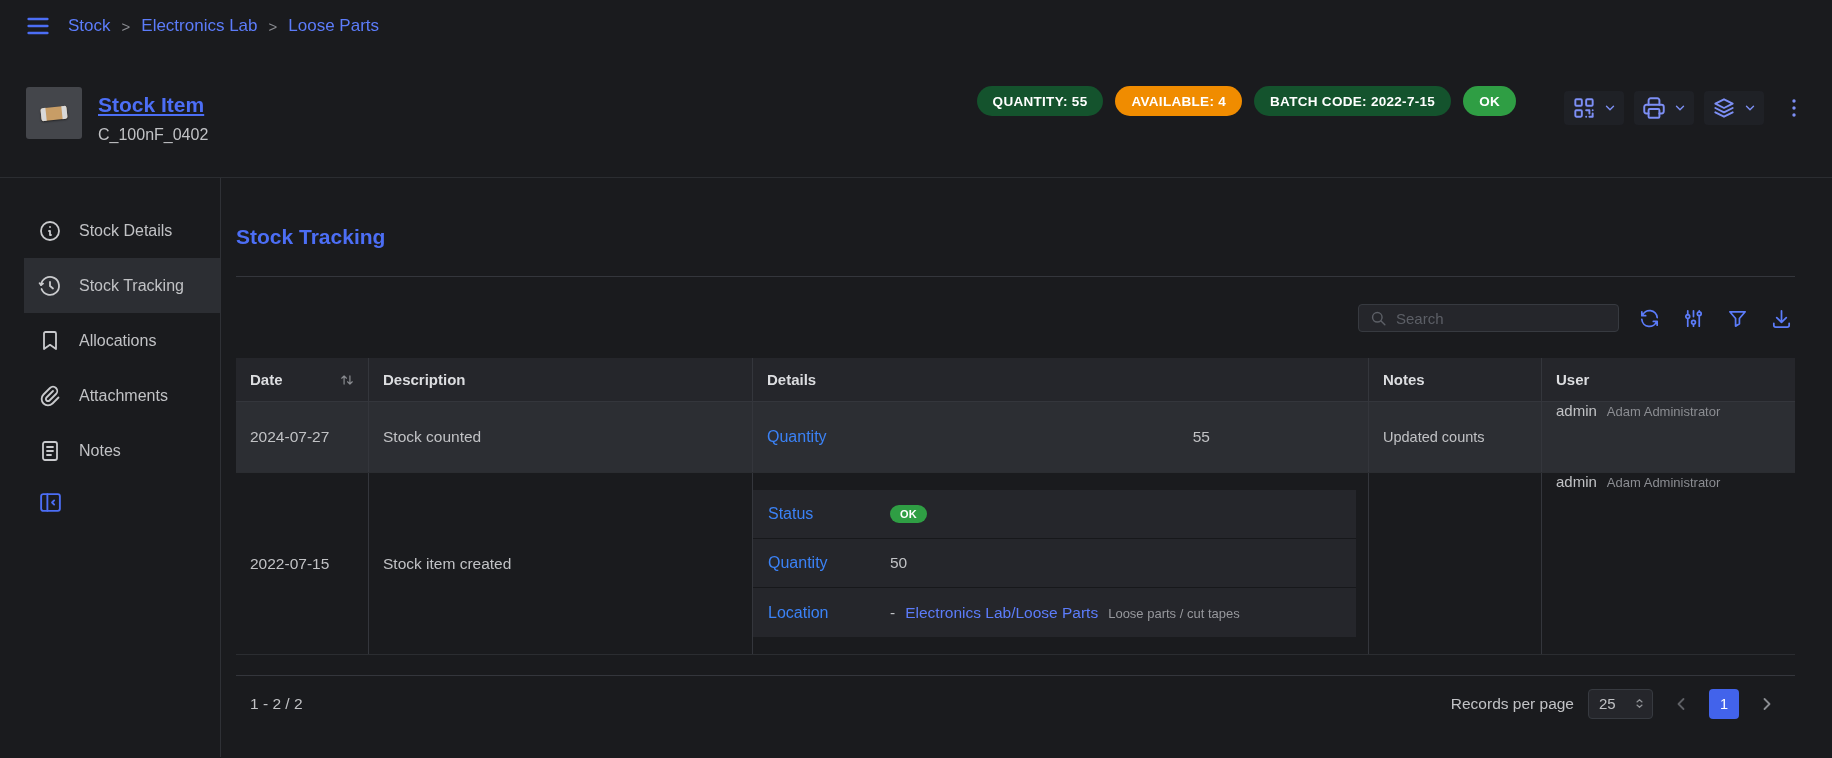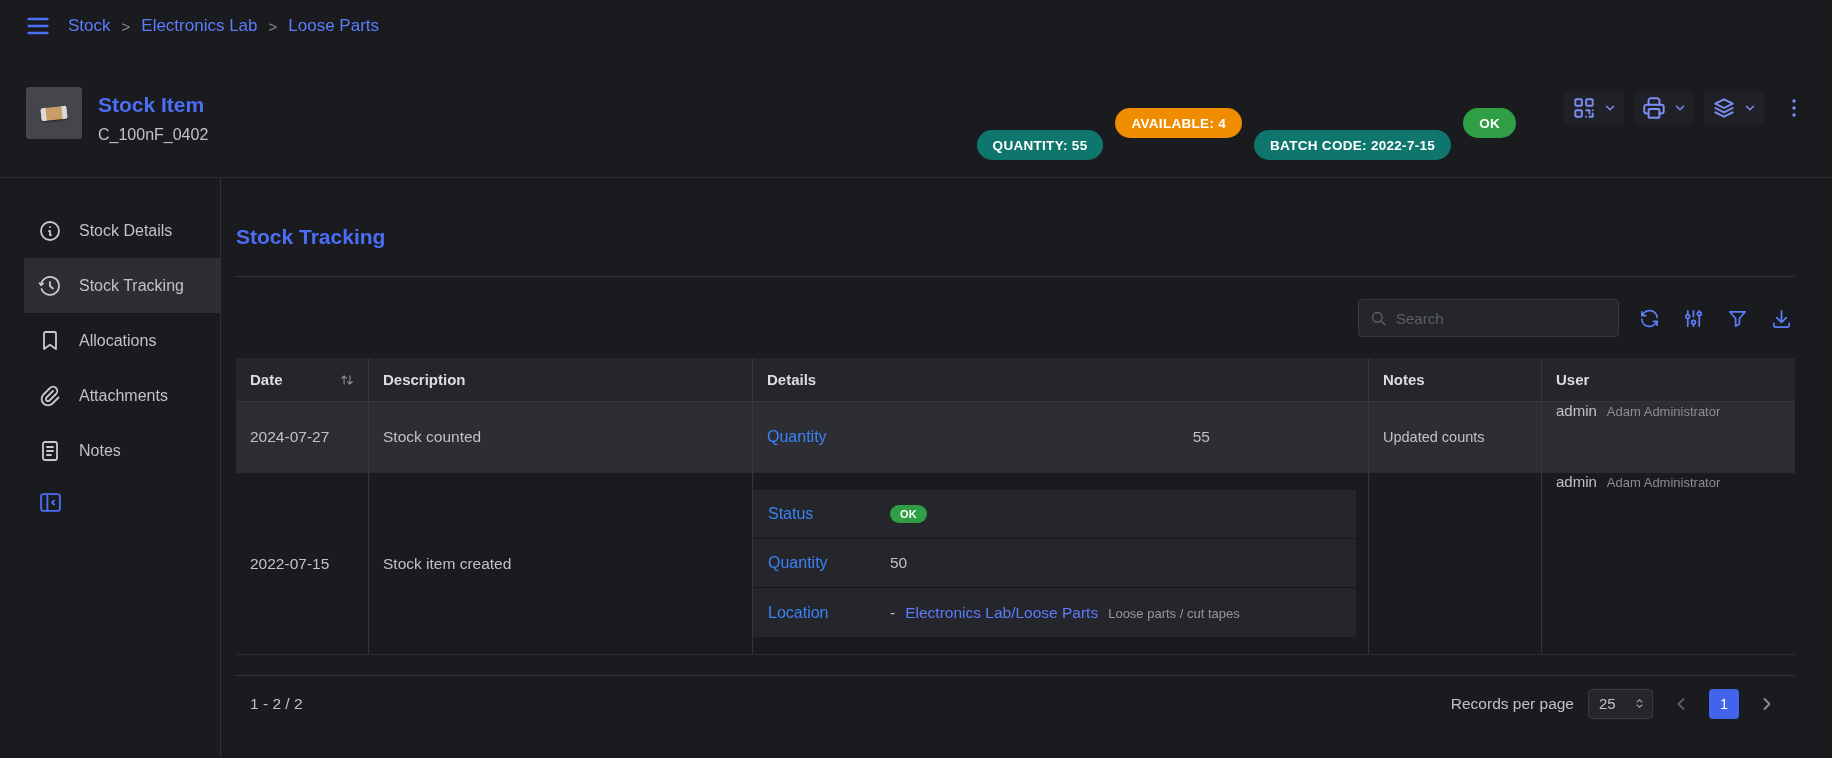--- a/index.html
+++ b/index.html
@@ -15,46 +15,46 @@
   .breadcrumb .sep { color:#8b8d92; font-size:15px; }
 
   
   .page-header { height:126px; display:flex; align-items:flex-start; padding:20px 24px 0 26px; border-bottom:1px solid #2b2d31; }
   .thumb { width:56px; height:52px; margin-top:15px; background:#44464b; border-radius:3px; display:flex; align-items:center; justify-content:center; cursor:pointer; }
   .cap { width:26px; height:13px; background:#c89d66; border-radius:2px; position:relative; transform:rotate(-6deg); box-shadow:0 1px 2px rgba(0,0,0,.5); }
   .cap::before, .cap::after { content:""; position:absolute; top:0; width:5px; height:13px; background:#d9d9d9; }
   .cap::before { left:0; border-radius:2px 0 0 2px; }
   .cap::after { right:0; border-radius:0 2px 2px 0; }
   .ph-titles { margin-left:16px; margin-top:20px; }
-  .ph-title { color:#4c6ef5; font-size:21px; font-weight:700; line-height:26px; }
+  .ph-title { color:#4c6ef5; font-size:21px; font-weight:700; line-height:26px;text-decoration:underline; }
   .ph-subtitle { margin-top:8px; font-size:16px; color:#c1c2c5; }
   .ph-badges { margin-left:auto; margin-top:14px; display:flex; align-items:center; gap:12px; }
   .pill { height:30px; display:inline-flex; align-items:center; padding:0 16px; border-radius:999px; color:#fff; font-size:13.5px; font-weight:700; letter-spacing:.3px; white-space:nowrap; }
-  .pill-blue { background:#0f766e;margin-top:44px; }
+  .pill-blue { background:#14532d; }
   .pill-orange { background:#f08c00; }
   .pill-green { background:#2f9e44; }
   .ph-actions { margin-left:48px; margin-top:19px; display:flex; align-items:center; gap:10px; }
   .action-btn { display:flex; align-items:center; gap:6px; background:#1f2126; border:none; border-radius:4px; padding:4px 7px; color:#7d8ff5; cursor:pointer; }
   .dots-btn { background:transparent; border:none; color:#7d8ff5; cursor:pointer; padding:4px 2px; margin-left:6px; display:flex; }
 
   
   .body-wrap { display:flex; height:579px; }
   .sidebar { width:221px; border-right:1px solid #2f3136; padding-top:25px; flex:none; }
   .side-item { height:55px; margin-left:24px; display:flex; align-items:center; gap:17px; padding-left:14px; font-size:16px; color:#c1c2c5; cursor:pointer; }
   .side-item.active { background:#2c2e33; }
   .side-item .sic { display:flex; color:#c9cacd; }
   .collapse-btn { margin:12px 0 0 38px; color:#4c6ef5; cursor:pointer; display:inline-flex; }
 
   .content { flex:1; padding:0 37px 0 15px; }
   .section-heading { color:#4c6ef5; font-size:21px; font-weight:700; line-height:26px; margin-top:46px; }
   .heading-divider { border:none; border-top:1px solid #34363c; margin-top:26px; }
 
   
   .toolbar { margin-top:22px; height:38px; display:flex; align-items:center; justify-content:flex-end; gap:17px; }
-  .search-box { width:261px; height:38px; background:#25262b; border:1px solid #373a40; border-radius:4px; display:flex; align-items:center; padding:0 10px; gap:8px; }
+  .search-box { width:261px; height:28px; background:#25262b; border:1px solid #373a40; border-radius:4px; display:flex; align-items:center; padding:0 10px; gap:8px; }
   .search-box .sic { color:#5c5f66; display:flex; }
   .search-box input { flex:1; background:transparent; border:none; outline:none; color:#c1c2c5; font-size:15px; font-family:"Liberation Sans", sans-serif; }
   .search-box input::placeholder { color:#5c5f66; }
   .tool-btn { background:transparent; border:none; color:#5c7cfa; cursor:pointer; display:flex; padding:2px; }
 
   
   .table { margin-top:21px; }
   .tgrid { display:grid; grid-template-columns:133px 384px 616px 173px 253px; }
   .thead { background:#25262b; border-bottom:1px solid #34363c; }
   .th { height:43px; display:flex; align-items:center; padding:0 14px; font-size:15px; font-weight:700; color:#dcdde0; border-right:1px solid #34363c; cursor:pointer; }

